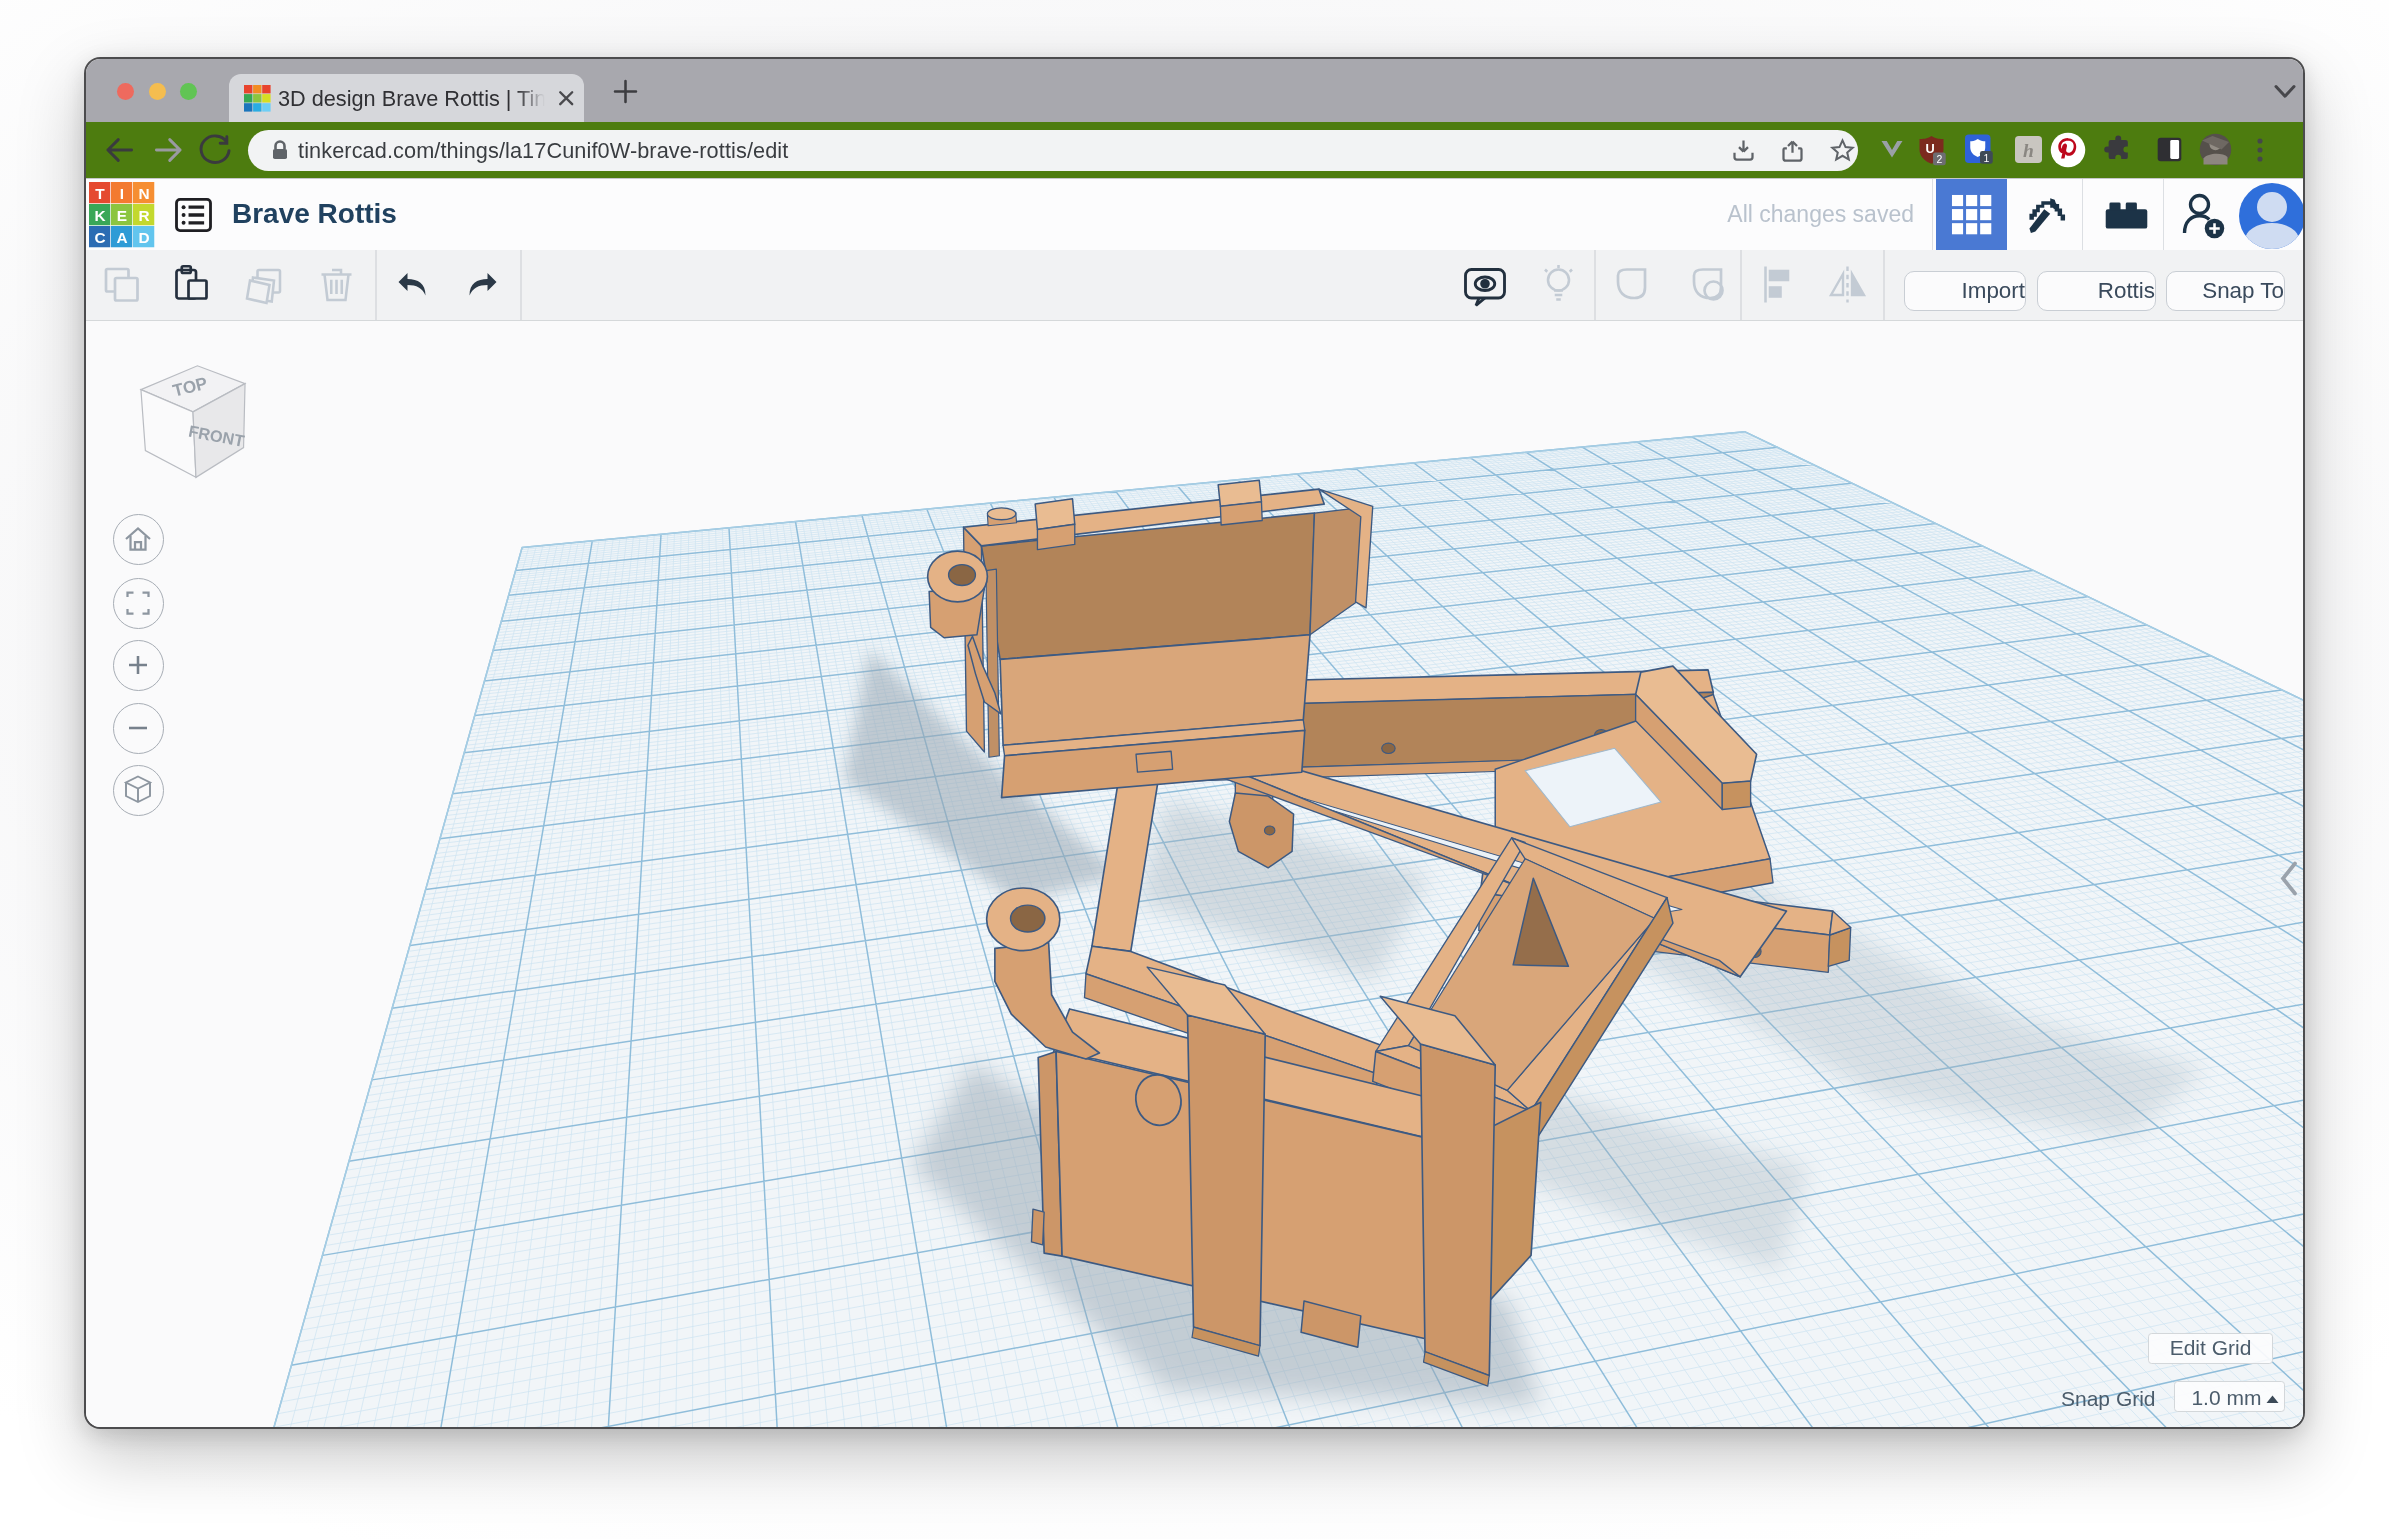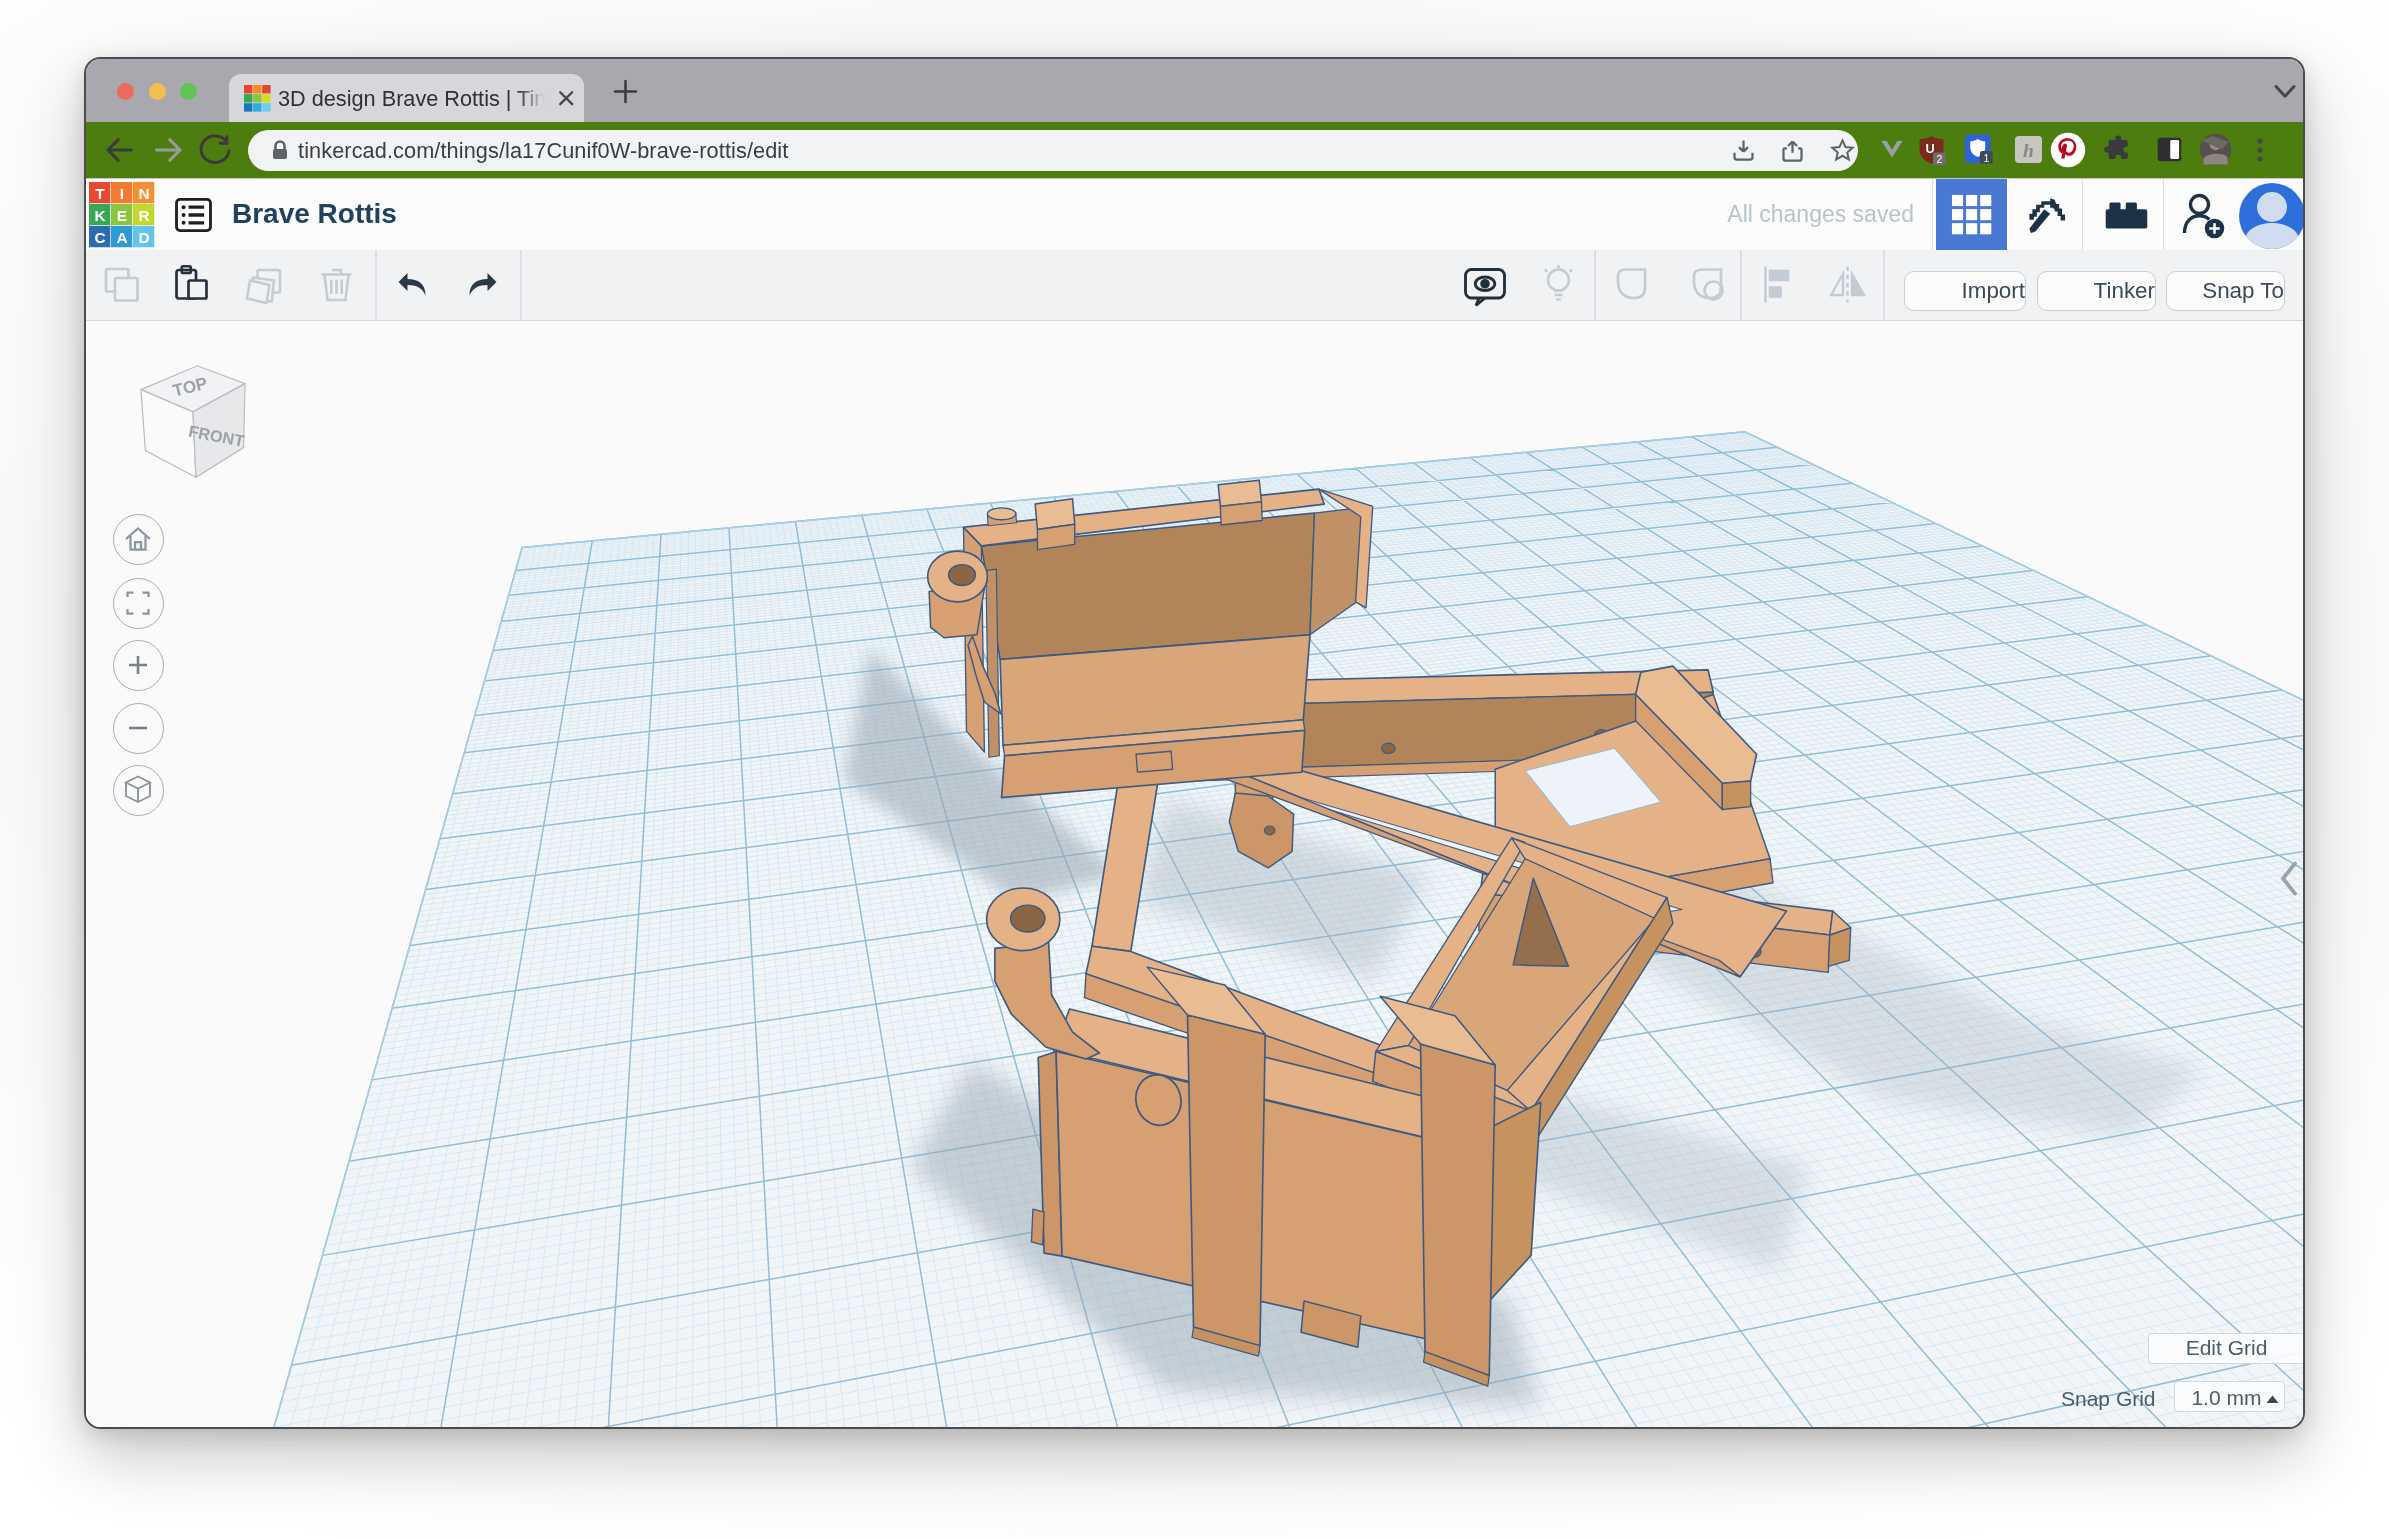--- a/index.html
+++ b/index.html
@@ -272,21 +272,21 @@
       </svg>
   <svg width="45" height="45" style="left:1739px;top:12px" viewBox="0 0 60 60">
         <g stroke="#c3cbd4" stroke-width="3.2" fill="none">
           <path d="M30 6 V54" stroke-dasharray="6 5"></path>
           <path d="M24 16 L8 44 H24 Z"></path>
           <path d="M36 16 L52 44 H36 Z" fill="#c3cbd4"></path>
         </g>
       </svg>
   <div class="vdiv" style="left:1797px"></div>
   <div class="btn" style="left:1818px;width:122px">Import</div>
-  <div class="btn" style="left:1951px;width:119px">Tinker</div>
+  <div class="btn" style="left:1951px;width:119px">Rottis</div>
   <div class="btn" style="left:2080px;width:119px">Snap To</div>
  </div>
  <div class="canvas">
   <svg width="2221" height="1110" viewBox="113 428 2974 1486">
     <defs>
       <filter id="blur1" x="-40%" y="-40%" width="180%" height="180%">
             <feGaussianBlur stdDeviation="11"></feGaussianBlur>
           </filter>
       <filter id="blur2" x="-40%" y="-40%" width="180%" height="180%">
             <feGaussianBlur stdDeviation="16"></feGaussianBlur>
@@ -412,21 +412,21 @@
           <g fill="none" stroke="#8d96a0" stroke-width="2.6">
             <path d="M32 14 L48 22 L32 30 L16 22 Z"></path>
             <path d="M16 22 V40 L32 48 L48 40 V22"></path>
             <path d="M32 30 V48"></path>
           </g>
         </svg>
       </div>
   <svg width="30" height="45" style="left:2188px;top:535px" viewBox="0 0 40 60">
         <path d="M28 10 L12 30 L28 50" stroke="#9aa2ab" stroke-width="5" fill="none" stroke-linecap="round"></path>
       </svg>
-  <div class="egbtn" style="left:2062px;top:1012px;width:157px;height:31px;font-size:21px;text-align:center;line-height:28px">Edit Grid</div>
+  <div class="egbtn" style="left:2062px;top:1012px;width:125px;height:31px;font-size:21px;text-align:center;line-height:28px">Edit Grid</div>
   <div style="position:absolute;left:1975px;top:1066px;font-size:21px;color:#4b5c6b">Snap Grid</div>
   <div class="egbtn" style="left:2088px;top:1060px;width:111px;height:31px;font-size:21px">
     <span style="position:absolute;left:16.4px;top:3.7px">1.0 mm</span>
     <svg width="15" height="10.5" style="left:90px;top:12px" viewBox="0 0 20 14">
           <path d="M10 2 L18 12 H2 Z" fill="#3c4a58"></path>
         </svg>
   </div>
  </div>
 </div>
 

